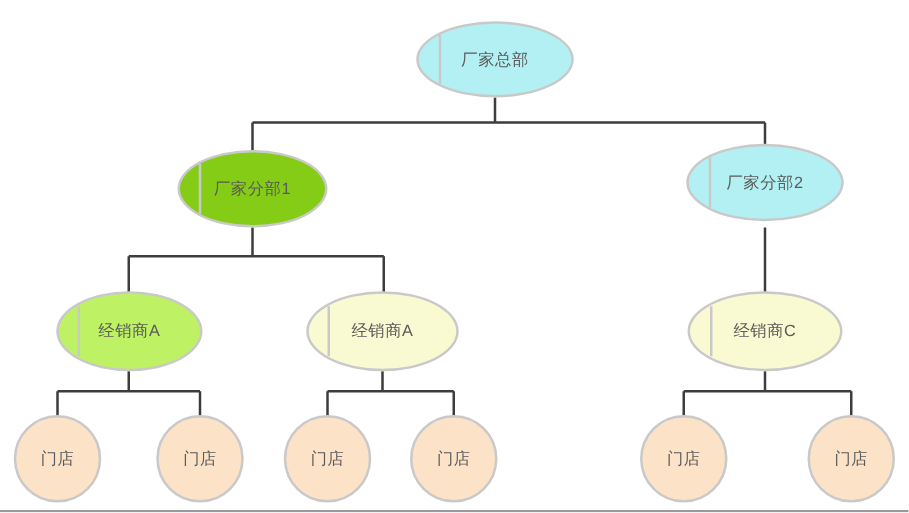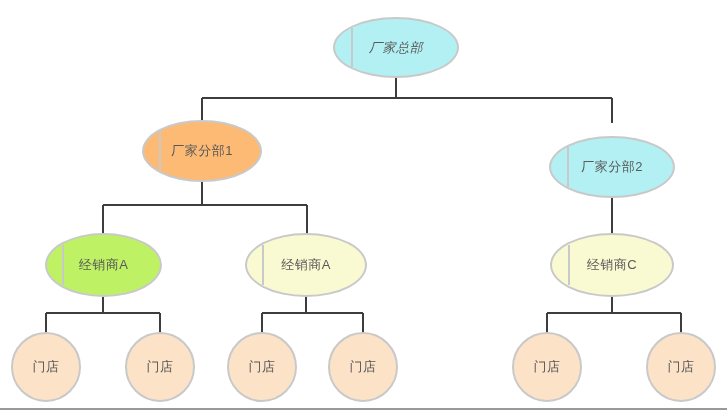--- a/index.html
+++ b/index.html
@@ -30,21 +30,21 @@
     left:13%;
     top:16%;
     width:2px;
     height:68%;
     background:#c9c9c9;
   }
   .node .label{position:relative;z-index:1;}
   
   .n-hq {left:333px;top:17px; width:126px;height:61px;}
   .n-b1 {left:142px;top:120px;width:120px;height:62px;}
-  .n-b2 {left:549px;top:136px;width:126px;height:62px;}
+  .n-b2 {left:549px;top:115px;width:126px;height:62px;}
   .n-da {left:45px; top:233px;width:117px;height:64px;}
   .n-db {left:245px;top:233px;width:122px;height:64px;}
   .n-dc {left:550px;top:233px;width:124px;height:64px;}
   .n-s1 {left:11px; top:332px;width:70px;height:70px;}
   .n-s2 {left:125px;top:332px;width:70px;height:70px;}
   .n-s3 {left:227px;top:332px;width:70px;height:70px;}
   .n-s4 {left:328px;top:332px;width:70px;height:70px;}
   .n-s5 {left:512px;top:332px;width:70px;height:70px;}
   .n-s6 {left:646px;top:332px;width:70px;height:70px;}
   .bottom-border{
@@ -60,26 +60,26 @@
     <g fill="none" stroke-width="2" style="stroke: rgb(61, 61, 61);">
       <path d="M396 78 L396 98 M202 98 L612 98 M202 98 L202 123 M612 98 L612 123"></path>
       <path d="M202 182 L202 205 M103 205 L307 205 M103 205 L103 236 M307 205 L307 236"></path>
       <path d="M612 182 L612 236"></path>
       <path d="M103 297 L103 313 M46 313 L160 313 M46 313 L46 335 M160 313 L160 335"></path>
       <path d="M306 297 L306 313 M262 313 L363 313 M262 313 L262 335 M363 313 L363 335"></path>
       <path d="M612 297 L612 313 M547 313 L681 313 M547 313 L547 335 M681 313 L681 335"></path>
     </g>
   </svg>
 
-  <div class="node n-hq" style="background: rgb(178, 240, 243); font-style: italic;">
+  <div class="node n-hq" style="background: rgb(178, 240, 243);">
     <span class="divider" style="background: rgb(201, 201, 201);"></span>
     <span class="label">厂家总部</span>
   </div>
 
-  <div class="node n-b1" style="background: #fdba74;">
+  <div class="node n-b1" style="background: #84cc16;">
     <span class="divider" style="background: rgb(201, 201, 201);"></span>
     <span class="label">厂家分部1</span>
   </div>
 
   <div class="node n-b2" style="background: rgb(178, 240, 243);">
     <span class="divider" style="background: rgb(201, 201, 201);"></span>
     <span class="label">厂家分部2</span>
   </div>
 
   <div class="node n-da" style="background: #bef264;">

